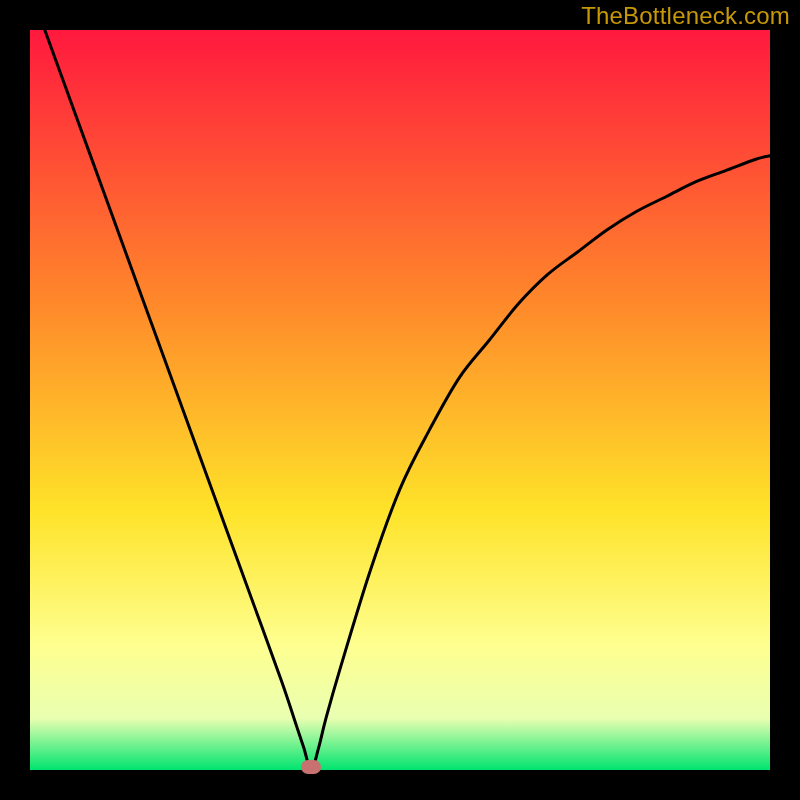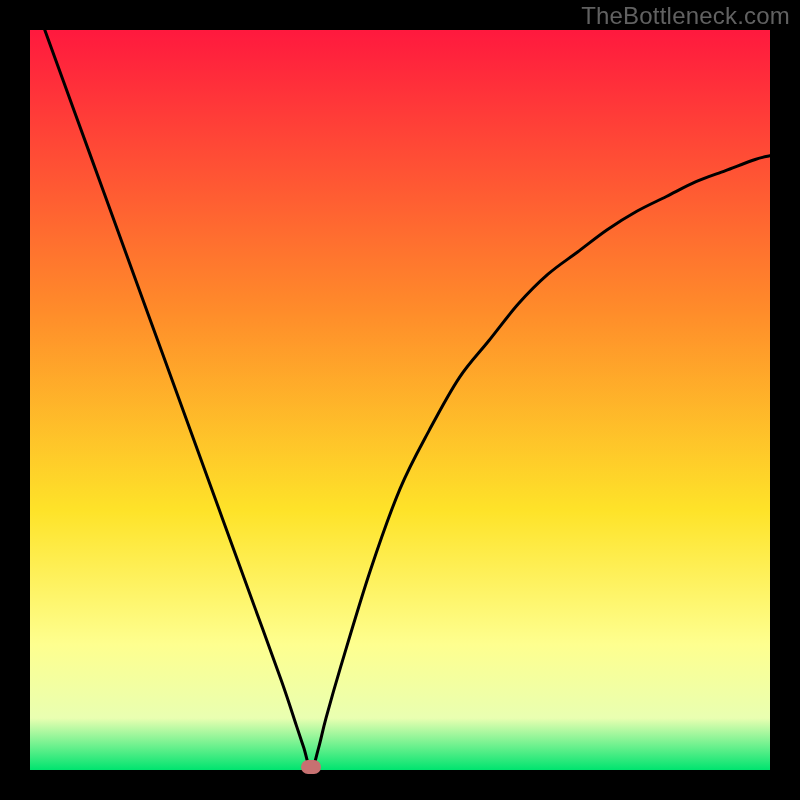--- a/index.html
+++ b/index.html
@@ -9,21 +9,21 @@
     width: 800px;
     height: 800px;
     background: #000;
   }
   .watermark {
     position: absolute;
     top: 2px;
     right: 10px;
     font-family: Arial, Helvetica, sans-serif;
     font-size: 24px;
-    color: #737373;
+    color: #eab308;
     opacity: 0.85;
     letter-spacing: 0.2px;
   }
   .plot {
     position: absolute;
     left: 30px;
     top: 30px;
     width: 740px;
     height: 740px;
   }

